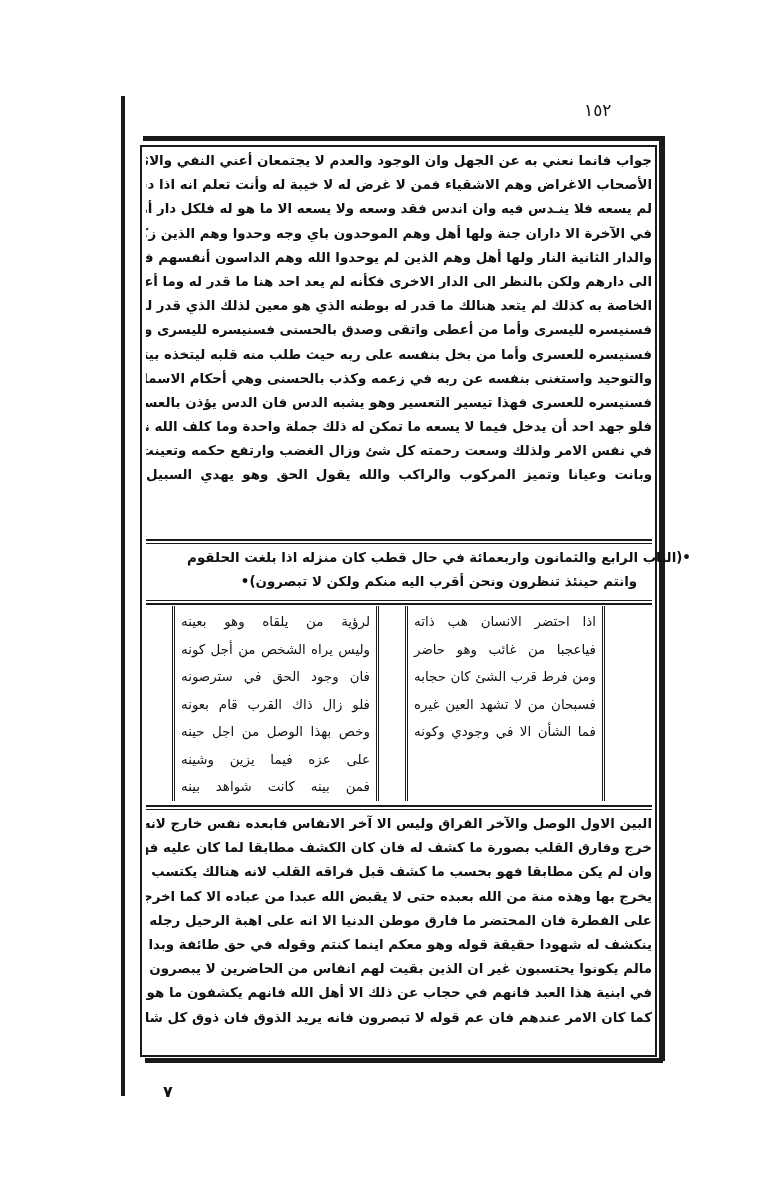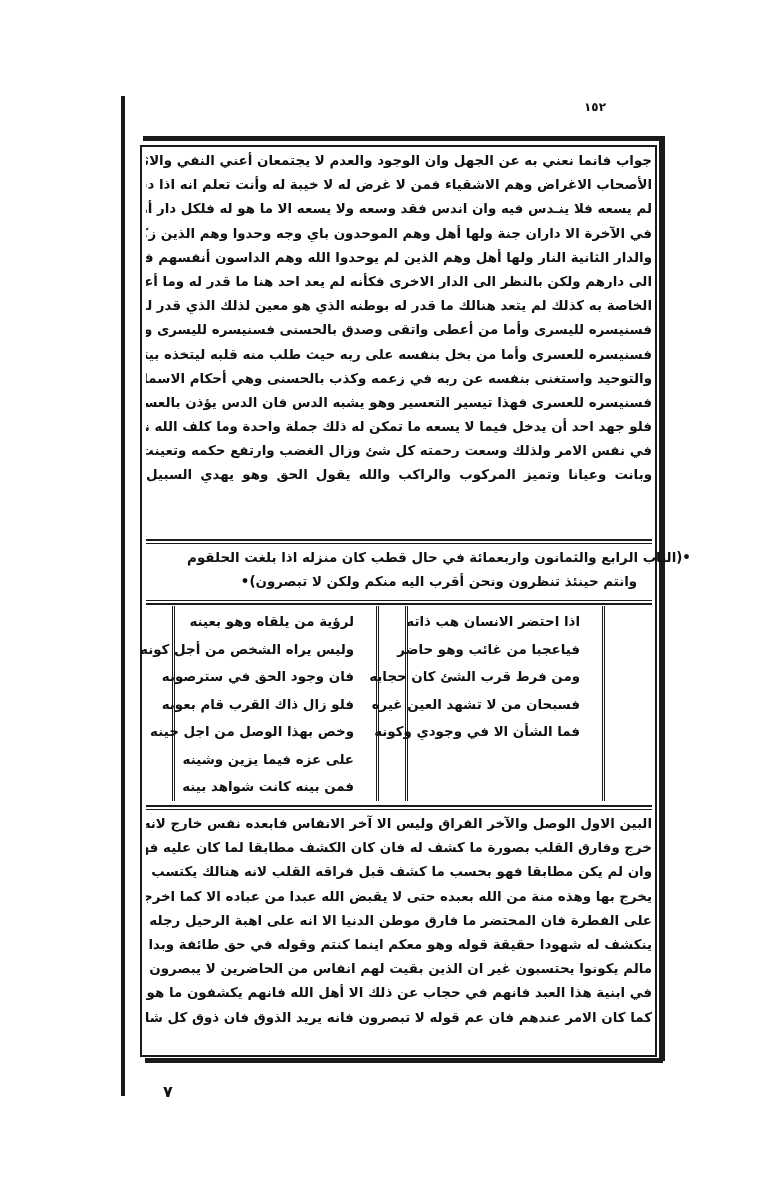--- a/index.html
+++ b/index.html
@@ -1,19 +1,19 @@
 <!DOCTYPE html>
 <html><head>
 <meta charset="utf-8">
 <style>
   html, body { margin: 0; padding: 0; background: #ffffff; }
   body { width: 776px; height: 1200px; position: relative; overflow: hidden;
          font-family: "DejaVu Sans", sans-serif; color: #111; }
   .margin-rule { position: absolute; left: 121px; top: 96px; width: 4px; height: 1000px; background: #1a1a1a; }
-  .page-number { position: absolute; left: 584px; top: 100px; font-size: 12px; font-weight: bold; direction: rtl; text-align: center; }
+  .page-number { position: absolute; left: 584px; top: 100px; font-size: 17px; font-weight: normal; direction: rtl; text-align: center; }
   .folio { position: absolute; left: 163px; top: 1082px; font-size: 16px; font-weight: bold; direction: rtl; }
 
   .frame { position: absolute; left: 140px; top: 145px; width: 517px; height: 912px;
            border: 2px solid #1a1a1a; box-sizing: border-box; }
   .frame-outer-top { position: absolute; left: 143px; top: 136px; width: 520px; height: 5px; background: #1a1a1a; }
   .frame-outer-right { position: absolute; left: 659px; top: 136px; width: 6px; height: 925px; background: #1a1a1a; }
   .frame-outer-bottom { position: absolute; left: 145px; top: 1058px; width: 518px; height: 5px; background: #1a1a1a; }
 
   .block { position: absolute; left: 146px; width: 506px; direction: rtl; text-align: justify;
            text-align-last: justify; font-family: "DejaVu Sans", sans-serif; font-size: 13.4px;
@@ -24,21 +24,21 @@
 
   .rule { position: absolute; left: 146px; width: 506px; height: 0; border-top: 2px solid #1a1a1a; }
   .rule-thin { border-top: 1px solid #1a1a1a; }
 
   .heading { position: absolute; left: 146px; top: 546px; width: 506px; direction: rtl; text-align: center;
              font-size: 13.4px; font-weight: bold; line-height: 24px; margin-left: 40px; }
   .heading .line { display: block; white-space: nowrap; }
 
   .poem-col { position: absolute; top: 606px; height: 195px; direction: rtl;
               border-left: 3px double #1a1a1a; border-right: 3px double #1a1a1a; box-sizing: border-box;
-              padding: 2px 22px; font-size: 13.4px; font-weight: bold; line-height: 27.5px; }
+              padding: 2px 6px; font-size: 13.4px; font-weight: normal; line-height: 27.5px; }
   .poem-col .line { display: block; white-space: nowrap; text-align: justify; text-align-last: justify; }
   .poem-right { left: 405px; width: 200px; }
   .poem-left { left: 172px; width: 207px; }
 </style>
 </head>
 <body>
 
 <div class="margin-rule"></div>
 <div class="page-number">١٥٢</div>
 

